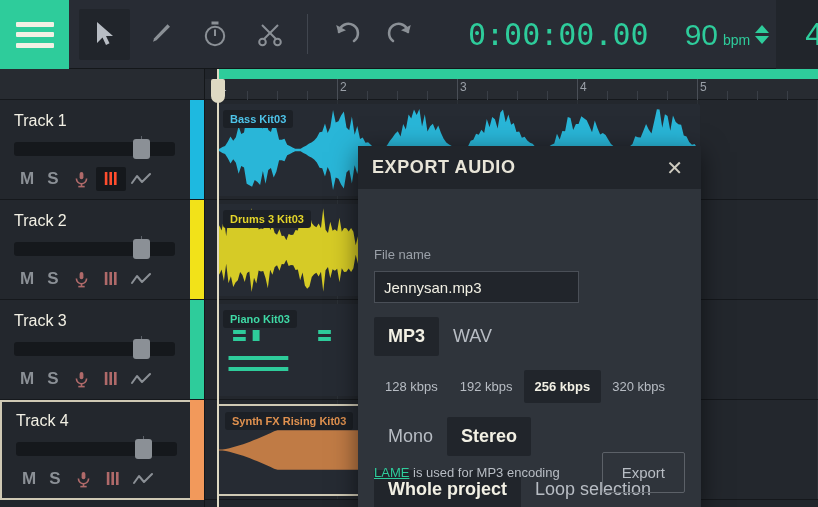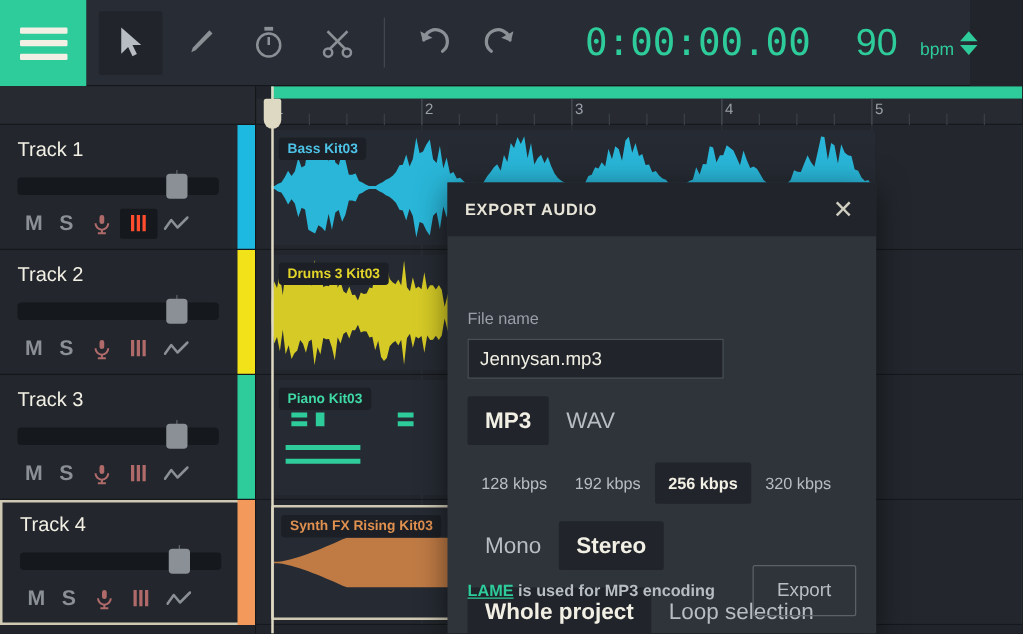--- a/index.html
+++ b/index.html
@@ -34,21 +34,21 @@
   .divider { width:1px; height:40px; background:#41464f; margin:0 10px; align-self:center; }
 
   .tb-sep { width:1px; background:#1b1f24; align-self:stretch; }
 
   .readout {
     display:flex; align-items:center; justify-content:center;
     color:#2ecc9b; height:69px; padding:0 18px;
   }
   #time-readout { font-family:"DejaVu Sans Mono", monospace; font-size:30px; letter-spacing:0px; flex:0 0 auto; }
   #tempo-readout { font-size:30px; display:flex; align-items:baseline; gap:5px; }
-  #tempo-readout .bpm { font-size:14px;margin-left:13px; }
+  #tempo-readout .bpm { font-size:14px; }
   .spinner { display:flex; flex-direction:column; gap:3px; margin-left:5px; align-self:center; cursor:pointer; }
   .spinner i { display:block; width:0;height:0; border-left:7px solid transparent; border-right:7px solid transparent; }
   .spinner i.up { border-bottom:8px solid #2ecc9b; }
   .spinner i.dn { border-top:8px solid #2ecc9b; }
   #sig-readout { font-size:32px; }
 
   
   #main { position:absolute; left:0; top:69px; width:818px; height:438px; }
 
   
@@ -124,41 +124,41 @@
 
   
   #dialog {
     position:absolute; left:358px; top:146px; width:343px; height:361px;
     background:#2f343b; box-shadow:0 6px 24px rgba(0,0,0,.55); z-index:60;
   }
   #dlg-header {
     height:43px; background:#21252b; display:flex; align-items:center;
     padding:0 14px; justify-content:space-between;
   }
-  #dlg-title { color:#e8e5d8; font-size:13px; font-weight:bold; letter-spacing:.6px; }
+  #dlg-title { color:#e8e5d8; font-size:18px; font-weight:bold; letter-spacing:.6px; }
   #dlg-close { color:#cfccc0; font-size:20px; cursor:pointer; line-height:1; padding:2px 4px; }
   #dlg-body { padding:18px 16px 0 16px;margin-top:40px; }
   .field-label { color:#9aa0a8; font-size:13px; margin-bottom:9px; }
   #filename-input {
     width:205px; height:32px; background:#21252b; border:1px solid #4a4f57;
     color:#f2f0e4; font-size:15px; padding:0 9px; font-family:"Liberation Sans", sans-serif;
     outline:none; display:block;
   }
   .seg-row { display:flex; align-items:center; margin-top:14px; }
   .seg {
     padding:9px 14px; color:#b8bdc4; font-size:18px; cursor:pointer; border-radius:2px;
     white-space:nowrap;
   }
   .seg.on { background:#21252b; color:#f2f0e4; font-weight:bold; }
   .seg.sm { padding:9px 11px; font-size:13px; }
   #dlg-footer {
     position:absolute; left:0; bottom:0; width:100%; height:70px;
     padding:0 16px; display:flex; align-items:center; justify-content:space-between;
   }
-  #lame-note { color:#b8bdc4; font-size:13px;font-weight:bold; }
+  #lame-note { color:#b8bdc4; font-size:13px; }
   #lame-link { color:#2ecc9b; text-decoration:underline; cursor:pointer; }
   #export-btn {
     border:1px solid #5c6168; background:transparent; color:#b8bdc4;
     font-size:15px; padding:11px 19px; cursor:pointer; border-radius:2px;
     font-family:"Liberation Sans", sans-serif;
   }
 </style>
 </head>
 <body>
 

